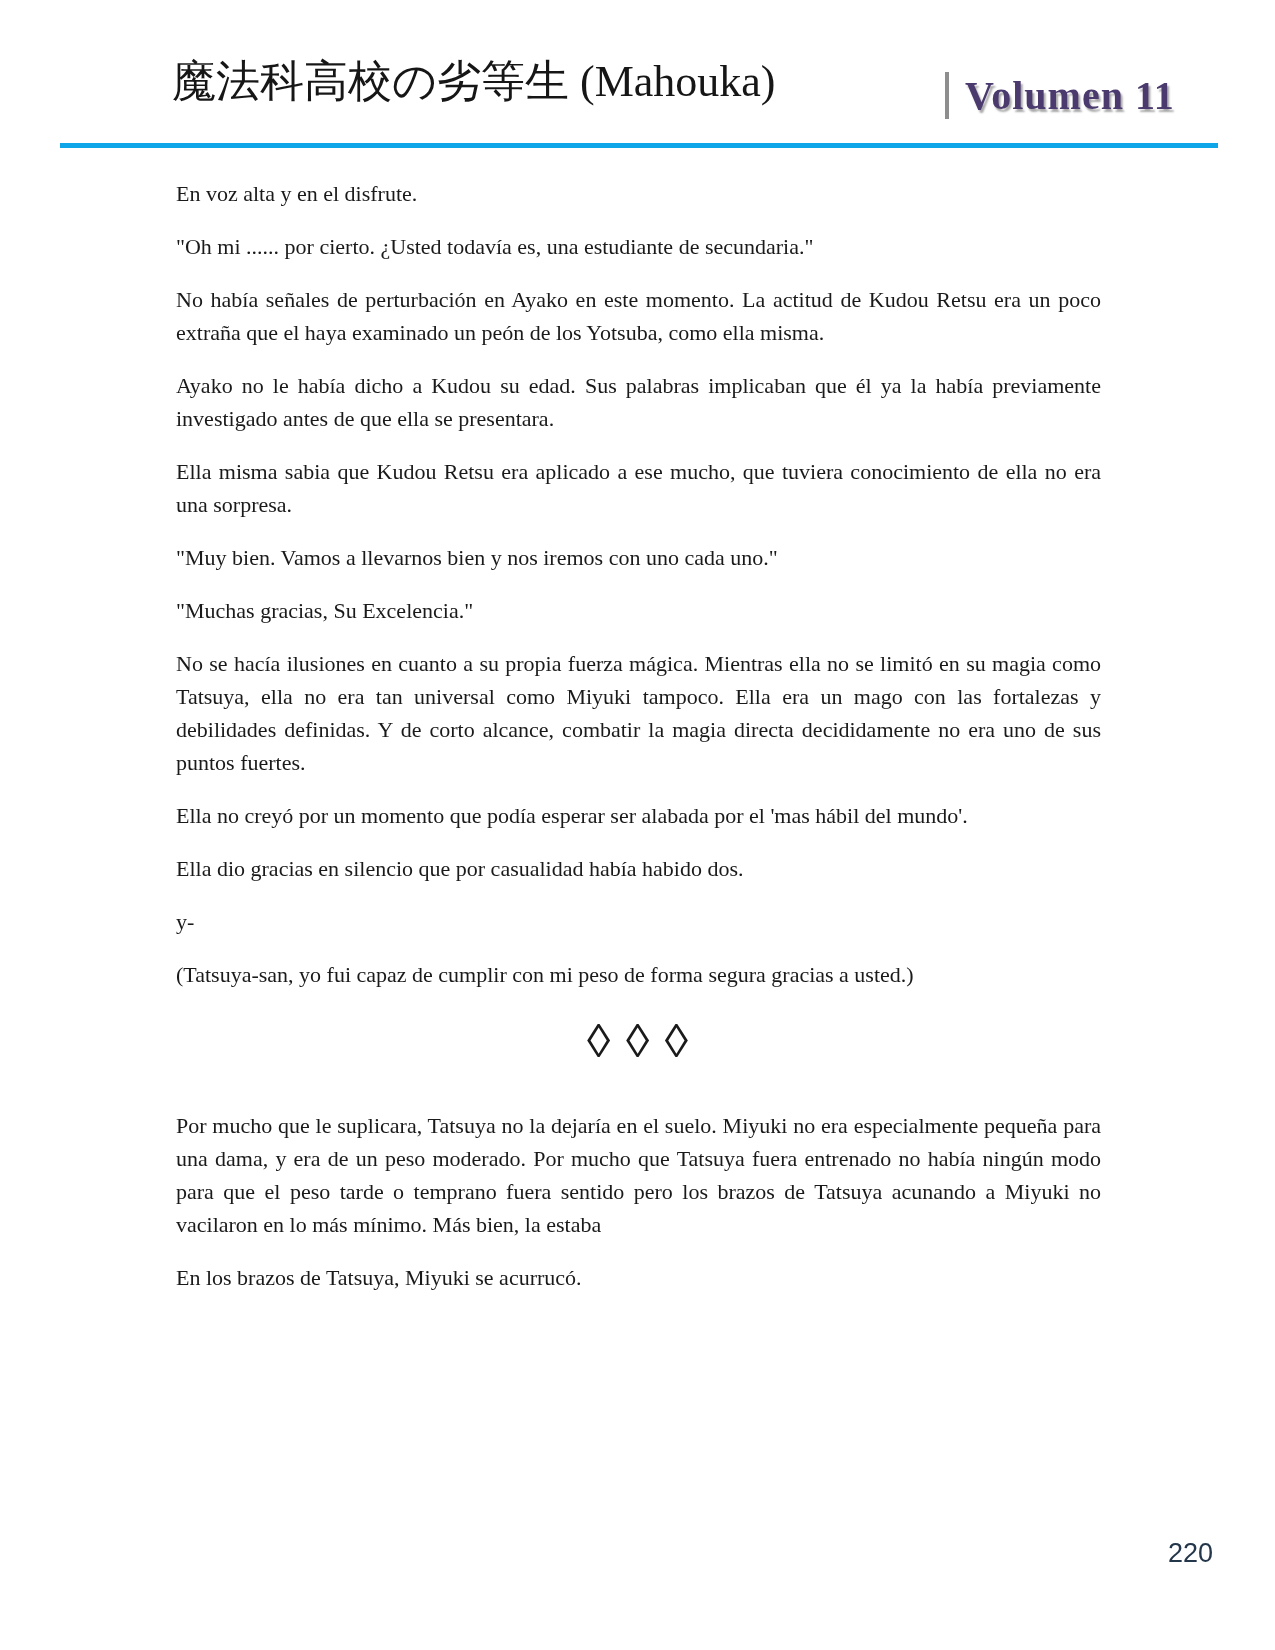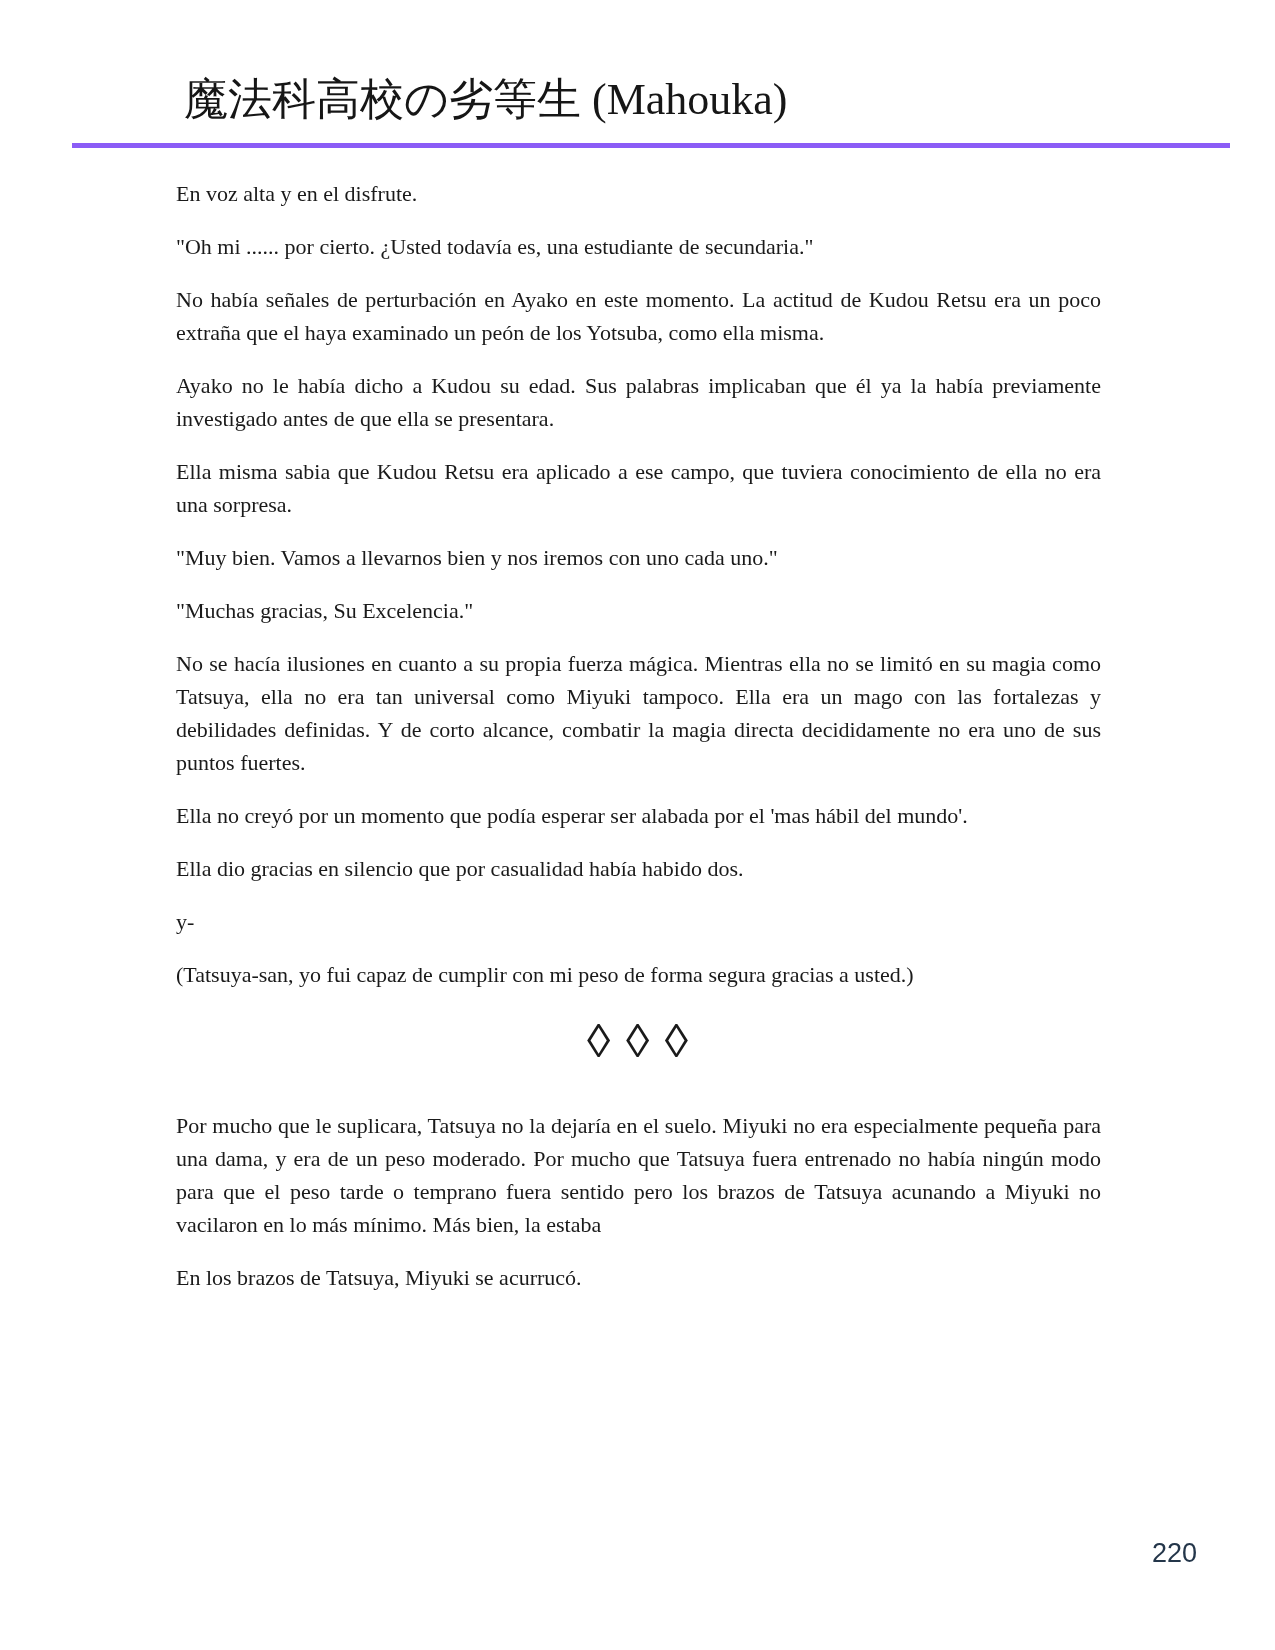--- a/index.html
+++ b/index.html
@@ -16,27 +16,27 @@
     inset: 0;
     width: 1275px;
     height: 1650px;
     background: #ffffff;
     overflow: hidden;
   }
 
   
   .header {
     position: absolute;
-    left: 72px;
+    left: 60px;
     top: 60px;
     width: 1158px;
     height: 88px;
-    border-bottom: 5px solid #8b5cf6;
+    border-bottom: 5px solid #0ea5e9;
     display: flex;
-    align-items: center;
+    align-items: flex-start;
   }
   .header-title {
     flex: 1;
     padding-left: 112px;
     display: flex;
     align-items: flex-end;
     padding-bottom: 4px;
     font-size: 44px;
     line-height: 1;
     color: #161616;
@@ -78,42 +78,45 @@
     font-size: 47px;
     line-height: 52px;
     letter-spacing: 2px;
     margin: 24px 0 42px 0;
     color: #1a1a1a;
   }
 
   
   .page-number {
     position: absolute;
-    right: 78px;
+    right: 62px;
     top: 1538px;
     font-family: "Liberation Sans", "DejaVu Sans", sans-serif;
     font-size: 27px;
     color: #24364a;
   }
 </style>
 </head>
 <body>
 
 <div class="page">
 
   <header class="header">
     <div class="header-title">魔法科高校の劣等生 (Mahouka)</div>
+    <div class="header-volume">
+      <span class="volume-text">Volumen 11</span>
+    </div>
   </header>
 
   <main class="content">
     <p class="para">En voz alta y en el disfrute.</p>
     <p class="para">"Oh mi ...... por cierto. ¿Usted todavía es, una estudiante de secundaria."</p>
     <p class="para">No había señales de perturbación en Ayako en este momento. La actitud de Kudou Retsu era un poco extraña que el haya examinado un peón de los Yotsuba, como ella misma.</p>
     <p class="para">Ayako no le había dicho a Kudou su edad. Sus palabras implicaban que él ya la había previamente investigado antes de que ella se presentara.</p>
-    <p class="para">Ella misma sabia que Kudou Retsu era aplicado a ese campo, que tuviera conocimiento de ella no era una sorpresa.</p>
+    <p class="para">Ella misma sabia que Kudou Retsu era aplicado a ese mucho, que tuviera conocimiento de ella no era una sorpresa.</p>
     <p class="para">"Muy bien. Vamos a llevarnos bien y nos iremos con uno cada uno."</p>
     <p class="para">"Muchas gracias, Su Excelencia."</p>
     <p class="para">No se hacía ilusiones en cuanto a su propia fuerza mágica. Mientras ella no se limitó en su magia como Tatsuya, ella no era tan universal como Miyuki tampoco. Ella era un mago con las fortalezas y debilidades definidas. Y de corto alcance, combatir la magia directa decididamente no era uno de sus puntos fuertes.</p>
     <p class="para">Ella no creyó por un momento que podía esperar ser alabada por el 'mas hábil del mundo'.</p>
     <p class="para">Ella dio gracias en silencio que por casualidad había habido dos.</p>
     <p class="para">y-</p>
     <p class="para">(Tatsuya-san, yo fui capaz de cumplir con mi peso de forma segura gracias a usted.)</p>
 
     <div class="divider">◊ ◊ ◊</div>
 

